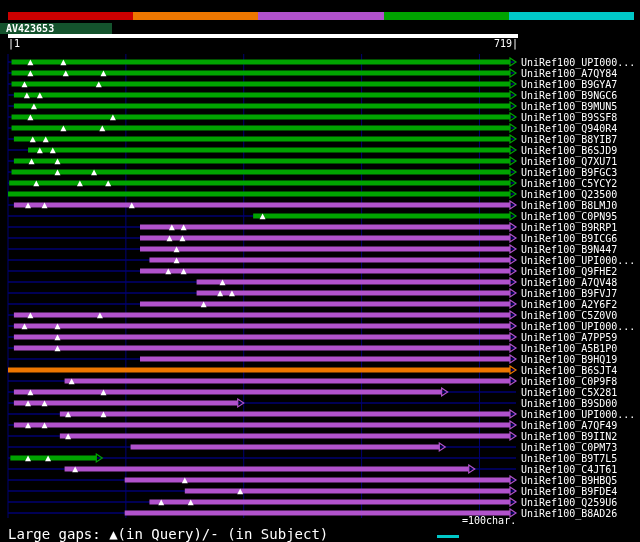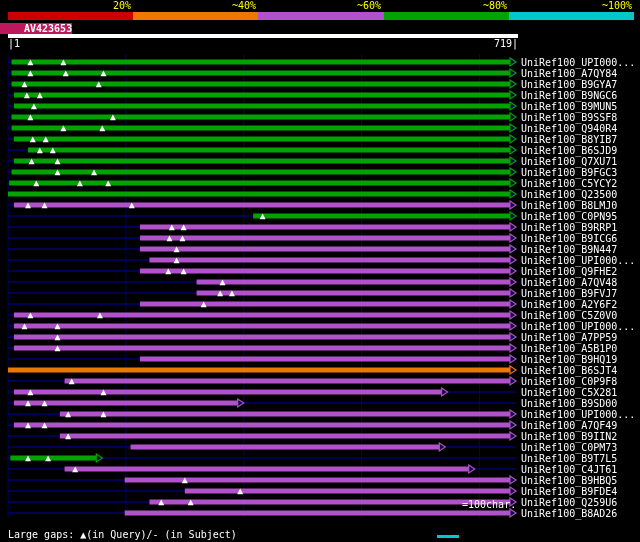--- a/index.html
+++ b/index.html
@@ -6,46 +6,39 @@
   .screen{position:relative;width:640px;height:542px;background:#000;overflow:hidden;
           font-family:"DejaVu Sans Mono",monospace;}
   
   .scale-labels{position:absolute;top:1px;left:0;width:640px;height:10px;
                 font-size:10px;line-height:10px;color:#ffff00;}
   .scale-labels span{position:absolute;width:60px;text-align:right;}
   #sl0{left:71px}#sl1{left:196px}#sl2{left:321px}#sl3{left:447px}#sl4{left:572px}
   .scalebar{position:absolute;top:12px;left:8px;width:626px;height:8px;display:flex;}
   .seg{flex:1;height:100%;}
   
-  .query-band{position:absolute;top:23px;left:0;width:72px;height:11px;background:#be185d;
+  .query-band{position:absolute;top:23px;left:0;width:112px;height:11px;background:#14532d;
               color:#fff;font-size:10px;line-height:11px;font-weight:bold;
-              padding-left:24px;box-sizing:border-box;}
+              padding-left:6px;box-sizing:border-box;}
   .query-ruler{position:absolute;top:34px;left:8px;width:510px;height:4px;background:#ffffff;}
   .tick{position:absolute;top:39px;font-size:10px;line-height:10px;color:#ffffff;}
   #tick-start{left:8px;}
   #tick-end{right:122px;}
   
   #align-svg{position:absolute;top:52px;left:0;}
   
-  #gaps-text{position:absolute;top:529px;left:8px;font-size:10px;line-height:11px;color:#ffffff;}
+  #gaps-text{position:absolute;top:529px;left:8px;font-size:14px;line-height:11px;color:#ffffff;}
   #scale-line{position:absolute;top:535px;left:437px;width:22px;height:3px;}
-  #scale-text{position:absolute;top:499px;left:462px;font-size:10px;line-height:11px;color:#ffffff;}
+  #scale-text{position:absolute;top:515px;left:462px;font-size:10px;line-height:11px;color:#ffffff;}
 </style>
 </head>
 <body>
 
 <div class="screen">
 
-  <div class="scale-labels">
-    <span id="sl0">20%</span>
-    <span id="sl1">~40%</span>
-    <span id="sl2">~60%</span>
-    <span id="sl3">~80%</span>
-    <span id="sl4">~100%</span>
-  </div>
 
   <div class="scalebar">
     <div class="seg" style="background: rgb(204, 0, 0);"></div>
     <div class="seg" style="background: rgb(238, 119, 0);"></div>
     <div class="seg" style="background: rgb(177, 82, 204);"></div>
     <div class="seg" style="background: rgb(0, 163, 0);"></div>
     <div class="seg" style="background: rgb(0, 200, 200);"></div>
   </div>
 
   <div class="query-band">

